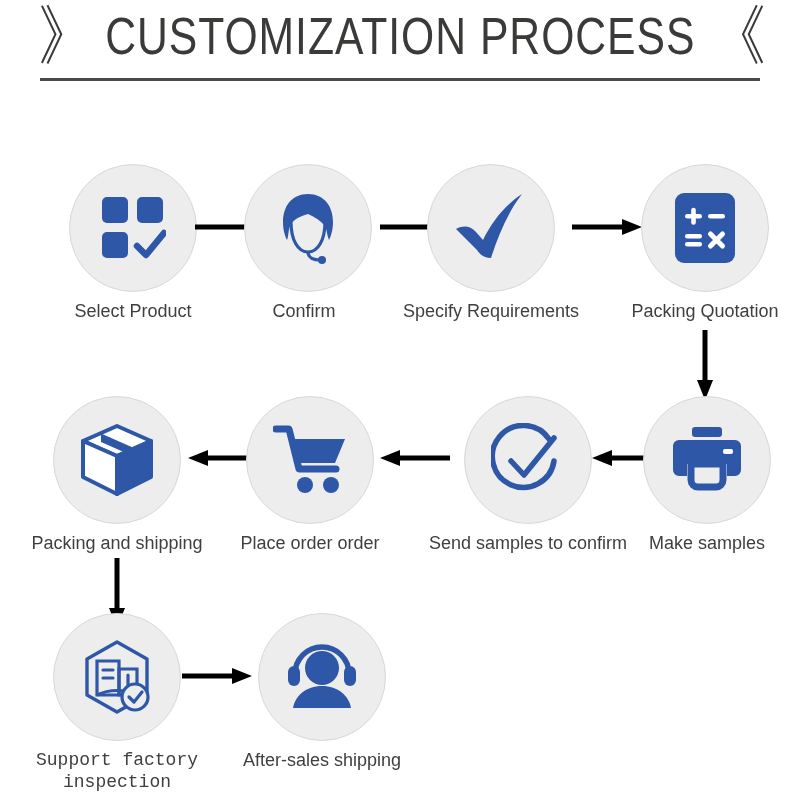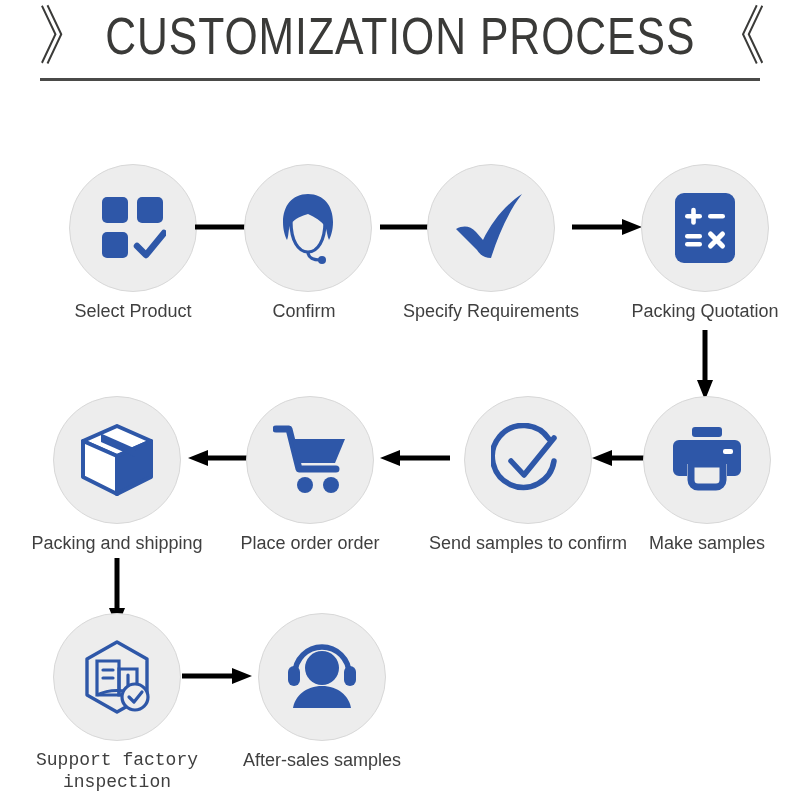--- a/index.html
+++ b/index.html
@@ -258,16 +258,16 @@
   <div class="node" style="left:232px;top:613px;width:180px;">
     <div class="circle">
       <svg width="72" height="66" viewBox="0 0 72 66">
         <path d="M9 30 A27 27 0 0 1 63 30" fill="none" stroke="#2E57A8" stroke-width="5.5" stroke-linecap="round"></path>
         <rect x="2" y="22" width="12" height="20" rx="6" fill="#2E57A8"></rect>
         <rect x="58" y="22" width="12" height="20" rx="6" fill="#2E57A8"></rect>
         <circle cx="36" cy="24" r="17" fill="#2E57A8"></circle>
         <path d="M36 42 C52 42 63 52 65 64 L7 64 C9 52 20 42 36 42 Z" fill="#2E57A8"></path>
       </svg>
     </div>
-    <div class="node-label">After-sales samples</div>
+    <div class="node-label">After-sales shipping</div>
   </div>
 
 </div>
 
 </body></html>

